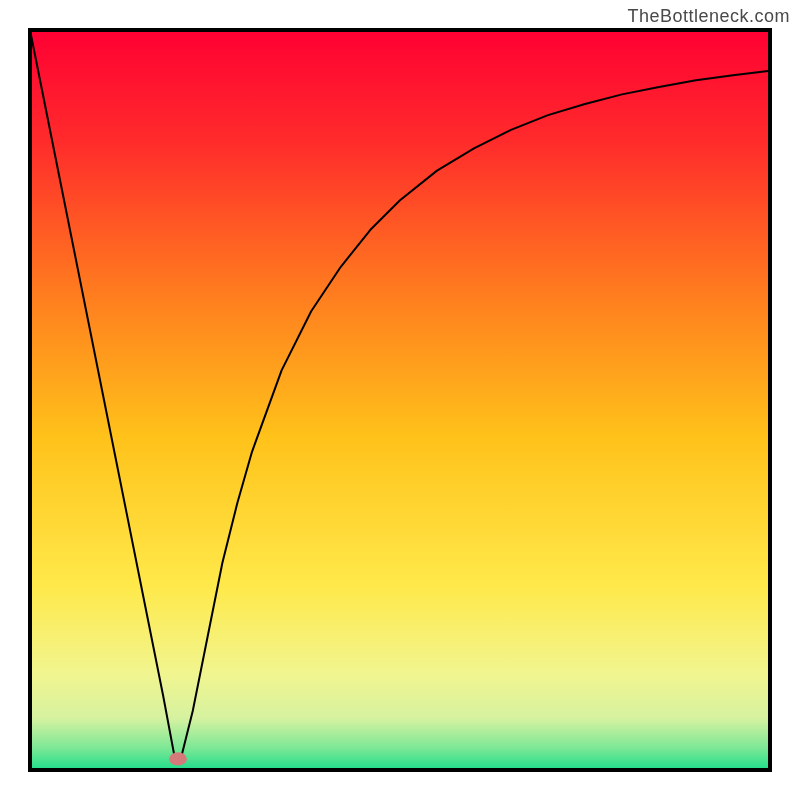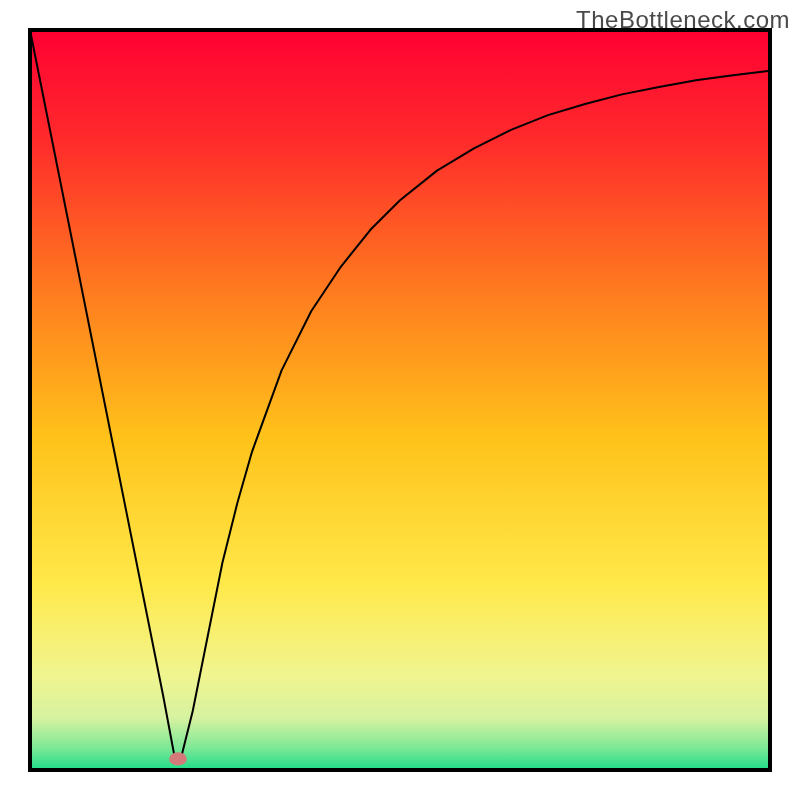--- a/index.html
+++ b/index.html
@@ -11,21 +11,21 @@
   .chart-container {
     width: 800px;
     height: 800px;
     position: relative;
   }
   .watermark {
     position: absolute;
     top: 6px;
     right: 10px;
     color: #4a4a4a;
-    font-size: 24px;
+    font-size: 18px;
     font-weight: 500;
     letter-spacing: 0.5px;
     z-index: 10;
   }
   svg {
     display: block;
   }
 </style>
 </head>
 <body>

